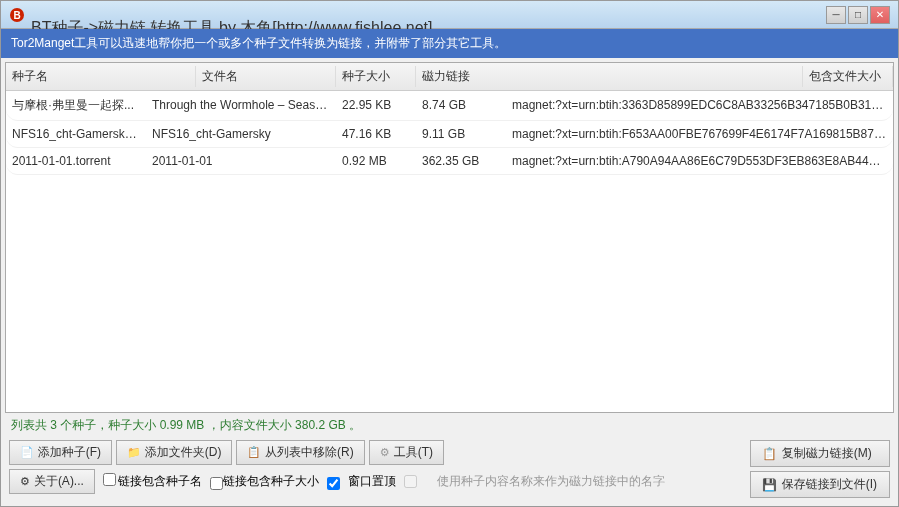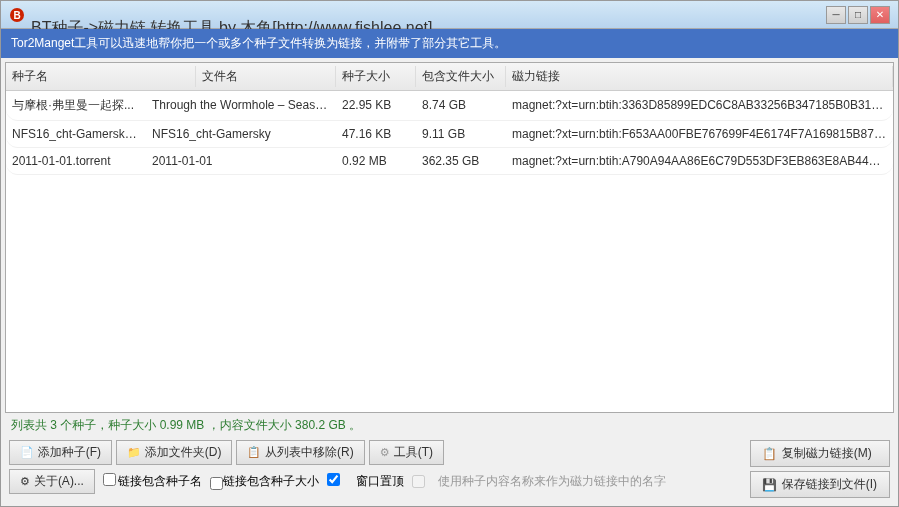--- a/index.html
+++ b/index.html
@@ -197,22 +197,22 @@
     <span>Tor2Manget工具可以迅速地帮你把一个或多个种子文件转换为链接，并附带了部分其它工具。</span>
   </div>
 
   <div class="content-area">
     <div class="table-container">
 
       <div class="table-header">
         <div class="th col-seedname">种子名</div>
         <div class="th col-filename">文件名</div>
         <div class="th col-seedsize">种子大小</div>
+        <div class="th col-magnet">磁力链接</div>
         <div class="th col-filesize">包含文件大小</div>
-        <div class="th col-magnet">磁力链接</div>
       </div>
 
       <div class="table-body">
 
         <div class="table-row">
           <div class="td col-filename">与摩根·弗里曼一起探...</div>
           <div class="td col-seedname">Through the Wormhole – Season 1</div>
           <div class="td col-seedsize">22.95 KB</div>
           <div class="td col-filesize">8.74 GB</div>
           <div class="td col-magnet">magnet:?xt=urn:btih:3363D85899EDC6C8AB33256B347185B0B316CA79</div>
@@ -269,25 +269,25 @@
             <span>关于(A)...</span>
           </button>
           <label style="display:flex; align-items:flex-start; gap:2px; font-size:12px; cursor:pointer;">
             <input type="checkbox" style="">
             <span class="checkbox-label">链接包含种子名</span>
           </label>
           <label style="display:flex; align-items:flex-end; gap:0; font-size:12px; cursor:pointer;">
             <input type="checkbox" style="">
             <span class="checkbox-label">链接包含种子大小</span>
           </label>
-          <label style="display:flex; align-items:flex-start; gap:16px; font-size:12px; cursor:pointer;">
+          <label style="display:flex; align-items:flex-end; gap:8px; font-size:12px; cursor:pointer;">
             <input type="checkbox" checked="" style="">
             <span class="checkbox-label">窗口置顶</span>
           </label>
-          <label style="display:flex; align-items:center; gap:13px; font-size:12px; color:#999;">
+          <label style="display:flex; align-items:center; gap:20px; font-size:12px; color:#999;">
             <input type="checkbox" disabled="" style="">
             <span class="checkbox-label">使用种子内容名称来作为磁力链接中的名字</span>
           </label>
         </div>
       </div>
 
       <div style="display:flex; flex-direction:column; gap:4px;">
         <button class="btn-copy">
           <span style="font-size:12px; color:#555;">📋</span>
           <span>复制磁力链接(M)</span>

